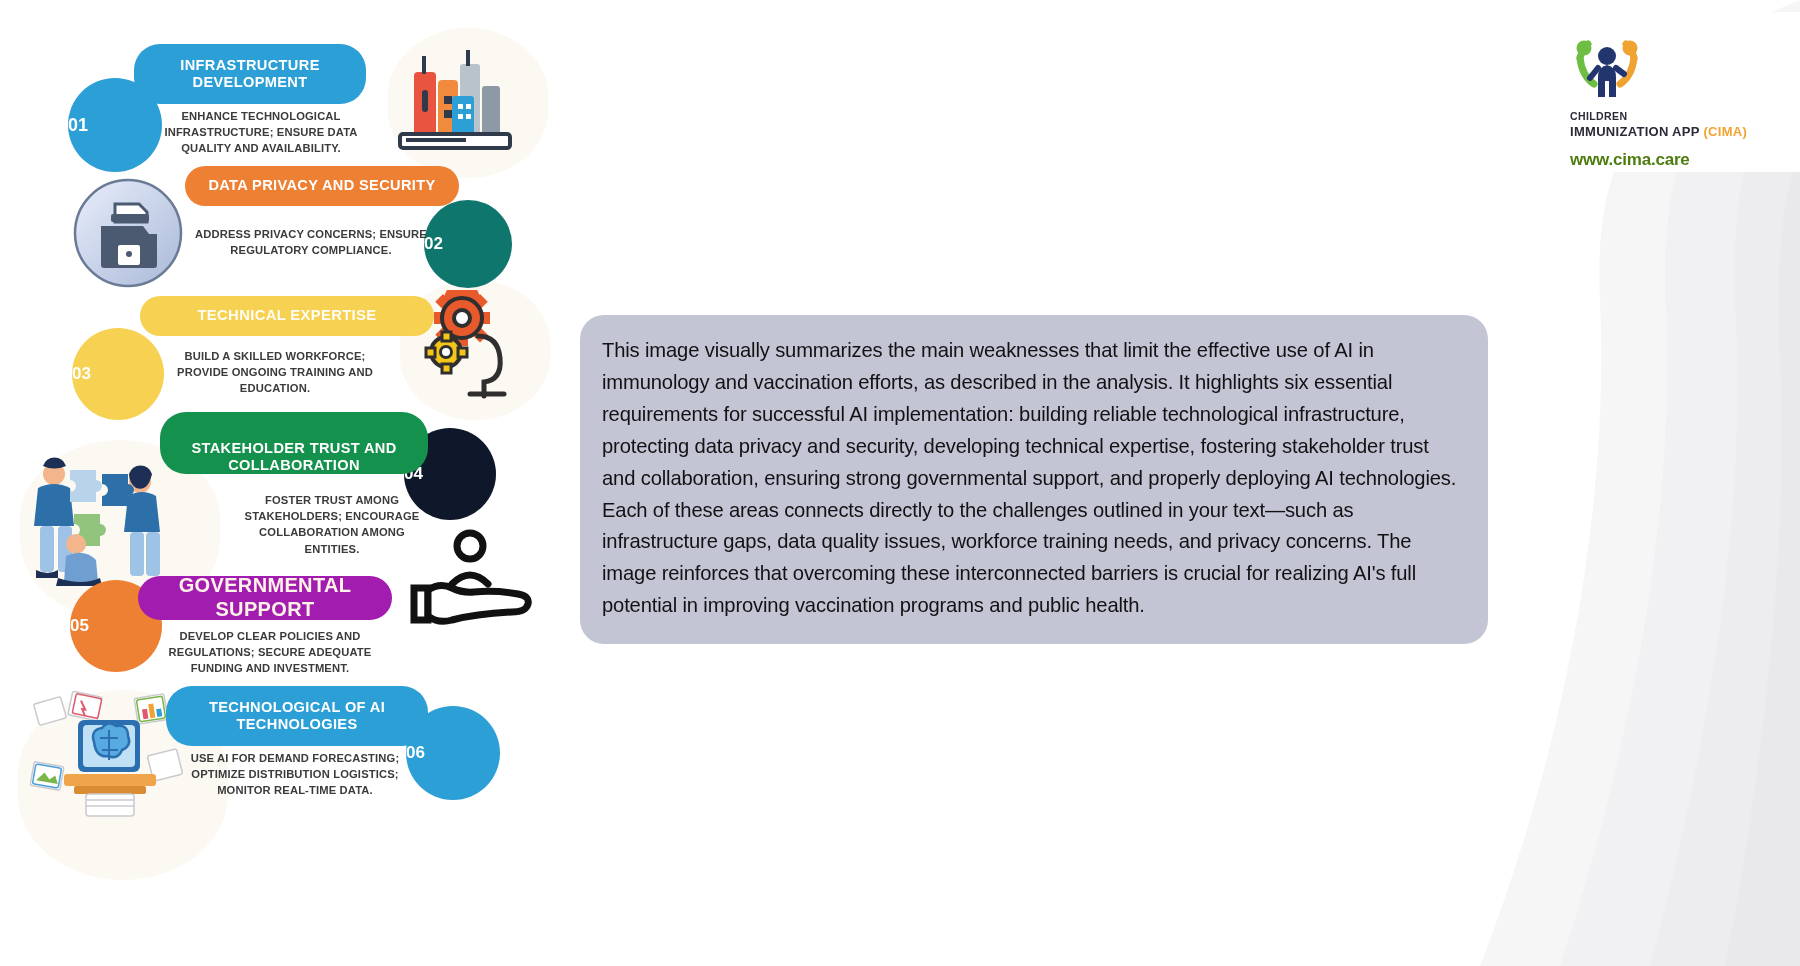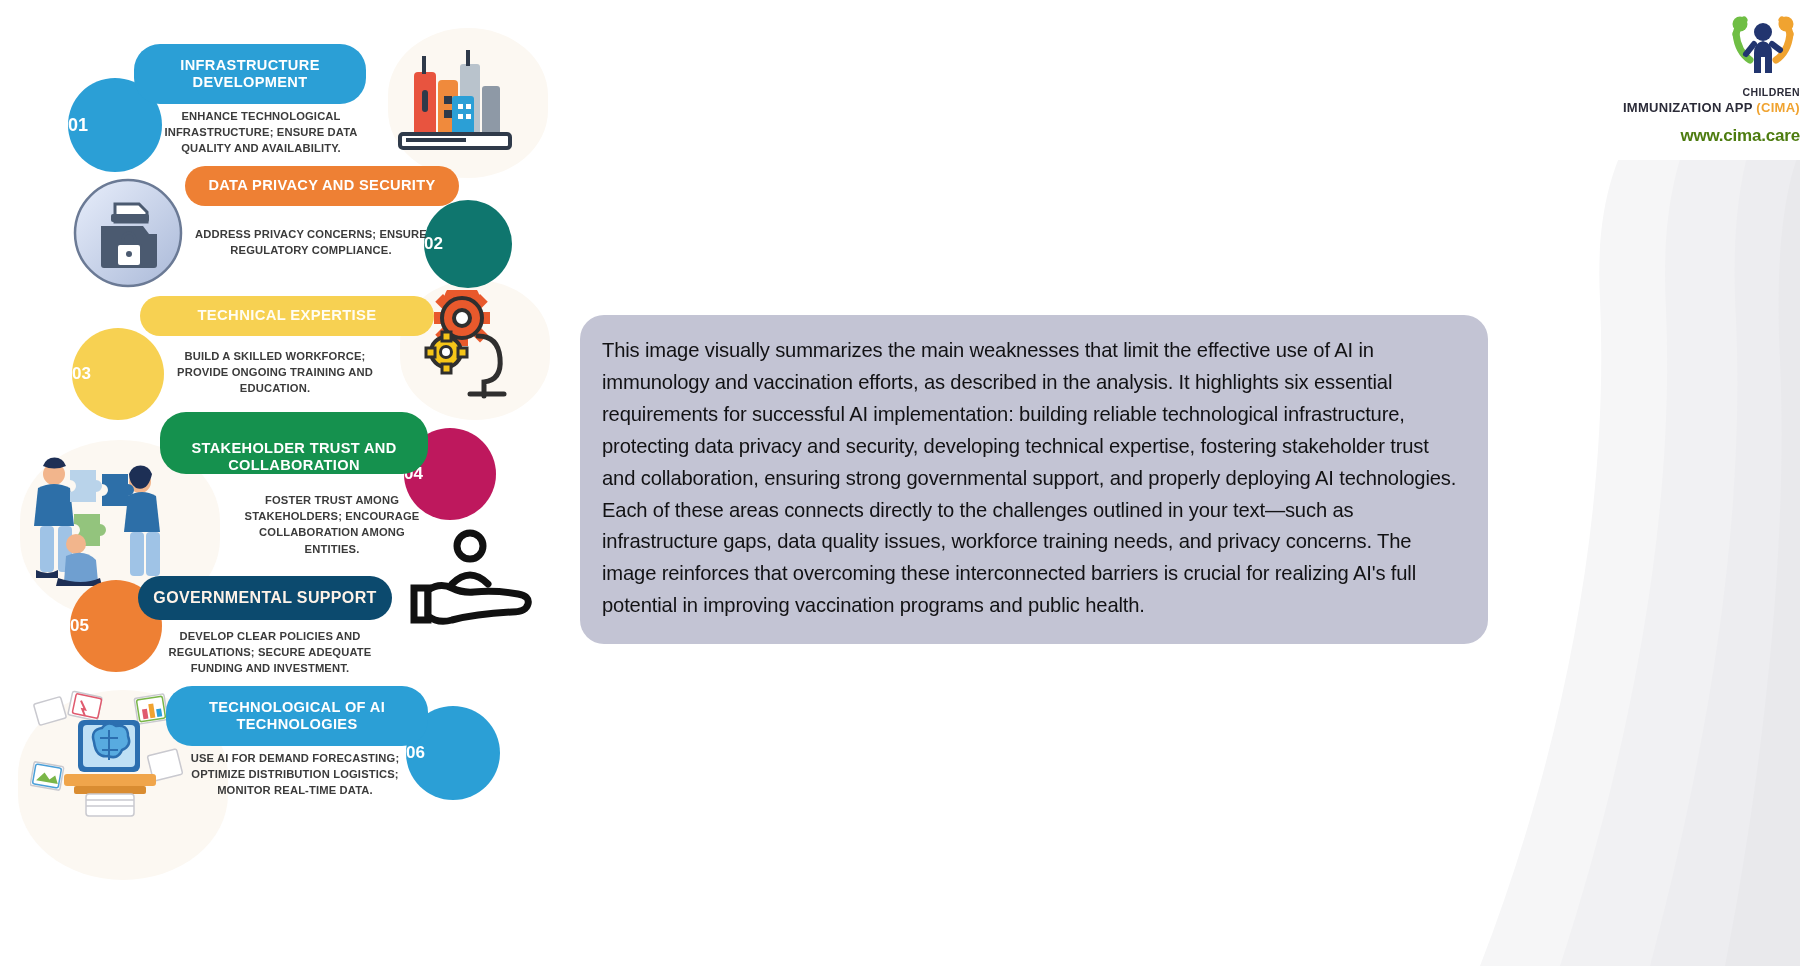--- a/index.html
+++ b/index.html
@@ -23,28 +23,28 @@
     top: 0; left: 1180px;
     width: 620px; height: 966px;
     overflow: hidden;
     pointer-events: none;
   }
   .bg-waves svg { display: block; }
 
   
   .logo-card {
     position: absolute;
-    top: 0; right: 0;
+    top: 12px; right: 0;
     width: 230px; height: 160px;
     background: #ffffff;
     display: flex;
     flex-direction: column;
-    align-items: flex-end;
+    align-items: flex-start;
     justify-content: flex-start;
-    padding-top: 12px;
+    padding-top: 24px;
     z-index: 20;
   }
   .logo-mark { width: 74px; height: 64px; }
   .logo-line1 {
     font-size: 10.5px; font-weight: bold; letter-spacing: .4px;
     color: #2b2b38; margin-top: 6px;
   }
   .logo-line2 {
     font-size: 13px; font-weight: bold; letter-spacing: .3px;
     color: #2b2b38; margin-top: 2px; white-space: nowrap;
@@ -282,21 +282,21 @@
                 <rect x="40" y="58" width="9" height="9"></rect>
             </g>
           </g>
           <path d="M60 46 q20 0 22 22 q2 22 -16 24 l0 14" fill="none" stroke="#2f2f2f" stroke-width="5" stroke-linecap="round"></path>
           <path d="M52 104 h34" stroke="#2f2f2f" stroke-width="5" stroke-linecap="round"></path>
         </svg>
       </div>
     </div>
 
     <div class="step">
-      <div class="step-num" style="left:404px; top:428px; width:92px; height:92px; background:#be185d; font-size:17px;">
+      <div class="step-num" style="left:404px; top:428px; width:92px; height:92px; background:#0f172a; font-size:17px;">
         <span>04</span>
       </div>
       <div class="step-bar" style="left:160px; top:412px; width:268px; height:62px; background:#15914e; font-size:14.6px;align-items:flex-end;">
         <span>STAKEHOLDER TRUST AND COLLABORATION</span>
       </div>
       <div class="step-desc" style="left:232px; top:492px; width:200px;">
         <span>FOSTER TRUST AMONG STAKEHOLDERS; ENCOURAGE COLLABORATION AMONG ENTITIES.</span>
       </div>
 
       <div class="step-art" style="left:28px; top:452px;">
@@ -323,21 +323,21 @@
           <path d="M38 104 q18 -8 30 4 l2 22 h-34z" fill="#6f9fd0"></path>
           <path d="M30 126 q24 8 42 0 l2 8 h-46z" fill="#1d2f55"></path>
         </svg>
       </div>
     </div>
 
     <div class="step">
       <div class="step-num" style="left:70px; top:580px; width:92px; height:92px; background:#ee8034; font-size:17px;">
         <span>05</span>
       </div>
-      <div class="step-bar" style="left:138px; top:576px; width:254px; height:44px; background:#0c4a6e; font-size:16px; color:#fff3e8;">
+      <div class="step-bar" style="left:138px; top:576px; width:254px; height:44px; background:#a21caf; font-size:20px; color:#fff3e8;">
         <span>GOVERNMENTAL SUPPORT</span>
       </div>
       <div class="step-desc" style="left:148px; top:628px; width:244px;">
         <span>DEVELOP CLEAR POLICIES AND REGULATIONS; SECURE ADEQUATE FUNDING AND INVESTMENT.</span>
       </div>
 
       <div class="step-art" style="left:408px; top:528px;">
         <svg width="138" height="108" viewBox="0 0 138 108" xmlns="http://www.w3.org/2000/svg">
           <circle cx="62" cy="18" r="13" fill="none" stroke="#111111" stroke-width="7"></circle>
           <path d="M44 56 q18 -18 36 0" fill="none" stroke="#111111" stroke-width="7" stroke-linecap="round"></path>

